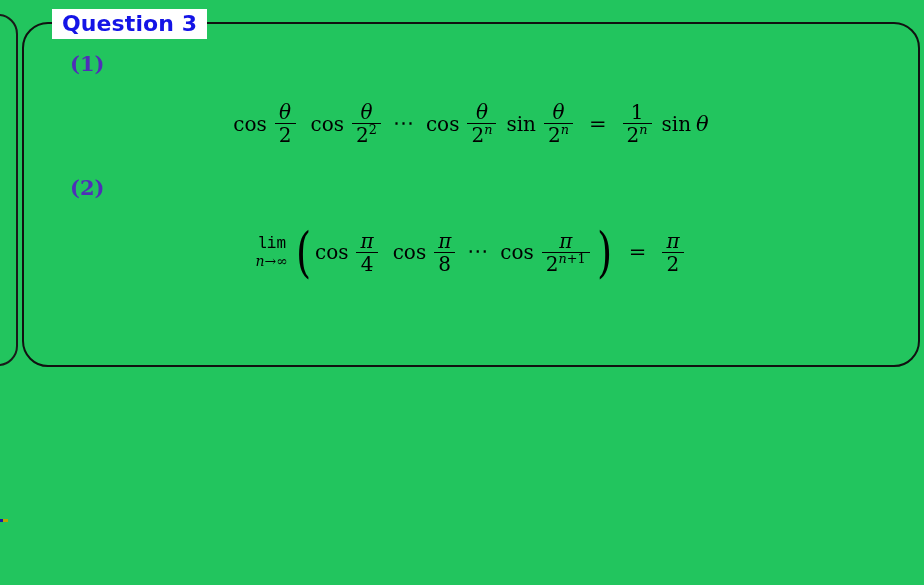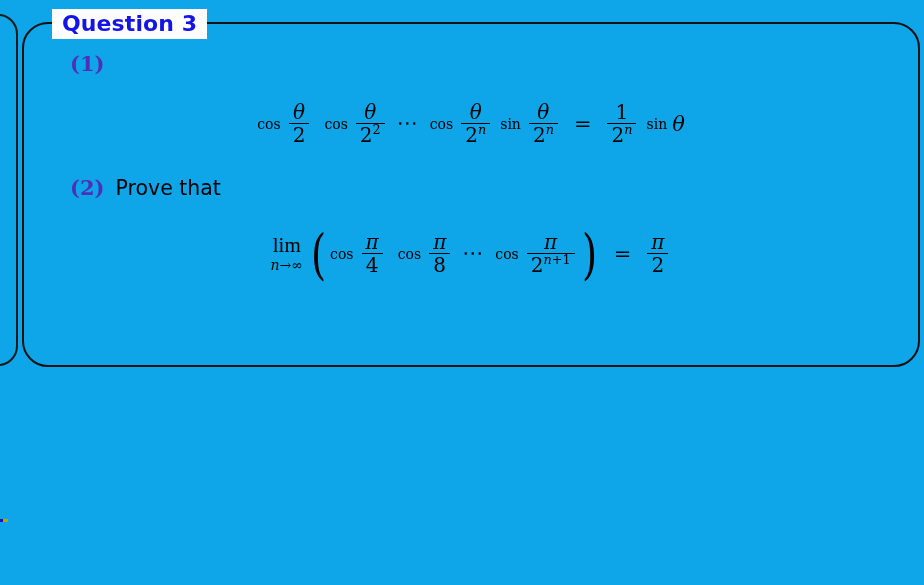--- a/index.html
+++ b/index.html
@@ -14,21 +14,21 @@
     overflow: hidden;
     font-family: "DejaVu Sans", sans-serif;
     color: #000000;
     -webkit-font-smoothing: antialiased;
   }
 
   
   #page {
     position: absolute;
     inset: 0;
-    background: #0ea5e9;
+    background: #22c55e;
   }
 
   
   .ghost-box {
     position: absolute;
     left: -22px;
     top: 14px;
     width: 40px;
     height: 352px;
     border: 2.2px solid #1a1a1a;
@@ -140,21 +140,21 @@
   .eq1 { margin-top: 26px; }
   .eq2 { margin-top: 30px; }
 
   .row {
     display: flex;
     align-items: center;
   }
   .fn {
     font-family: "DejaVu Serif", serif;
     font-style: normal;
-    font-size: 14px;
+    font-size: 20px;
     margin-right: 5px;
   }
   .sym-i {
     font-family: "DejaVu Serif", serif;
     font-style: italic;
     font-size: 21px;
   }
   .gap { width: 12px; }
   .gap-s { width: 7px; }
   .dots {
@@ -212,23 +212,23 @@
 
   
   .limop {
     display: inline-flex;
     flex-direction: column;
     align-items: center;
     line-height: 1;
     margin-right: 4px;
   }
   .limop .lim-main {
-    font-family: Liberation Serif, serif;
-    font-style: normal;
-    font-size: 21px;
+    font-family: Liberation Mono, monospace;
+    font-style: normal;
+    font-size: 16px;
     text-align: center;
   }
   .limop .lim-sub {
     font-family: "DejaVu Serif", serif;
     font-size: 14px;
     margin-top: 2px;
     white-space: nowrap;
   }
   .limop .lim-sub .itl { font-style: italic; }
 
@@ -324,21 +324,20 @@
 
             <span class="fn">sin</span>
             <span class="sym-i">θ</span>
           </div>
         </div>
       </div>
 
       <div class="item" style="margin-top:30px;">
         <div class="item-line">
           <span class="item-num">(2)</span>
-          <span class="item-text">Prove that</span>
         </div>
 
         <div class="display-eq eq2">
           <div class="row">
 
             <span class="limop">
               <span class="lim-main">lim</span>
               <span class="lim-sub"><span class="itl">n</span><span>→</span><span>∞</span></span>
             </span>
 

